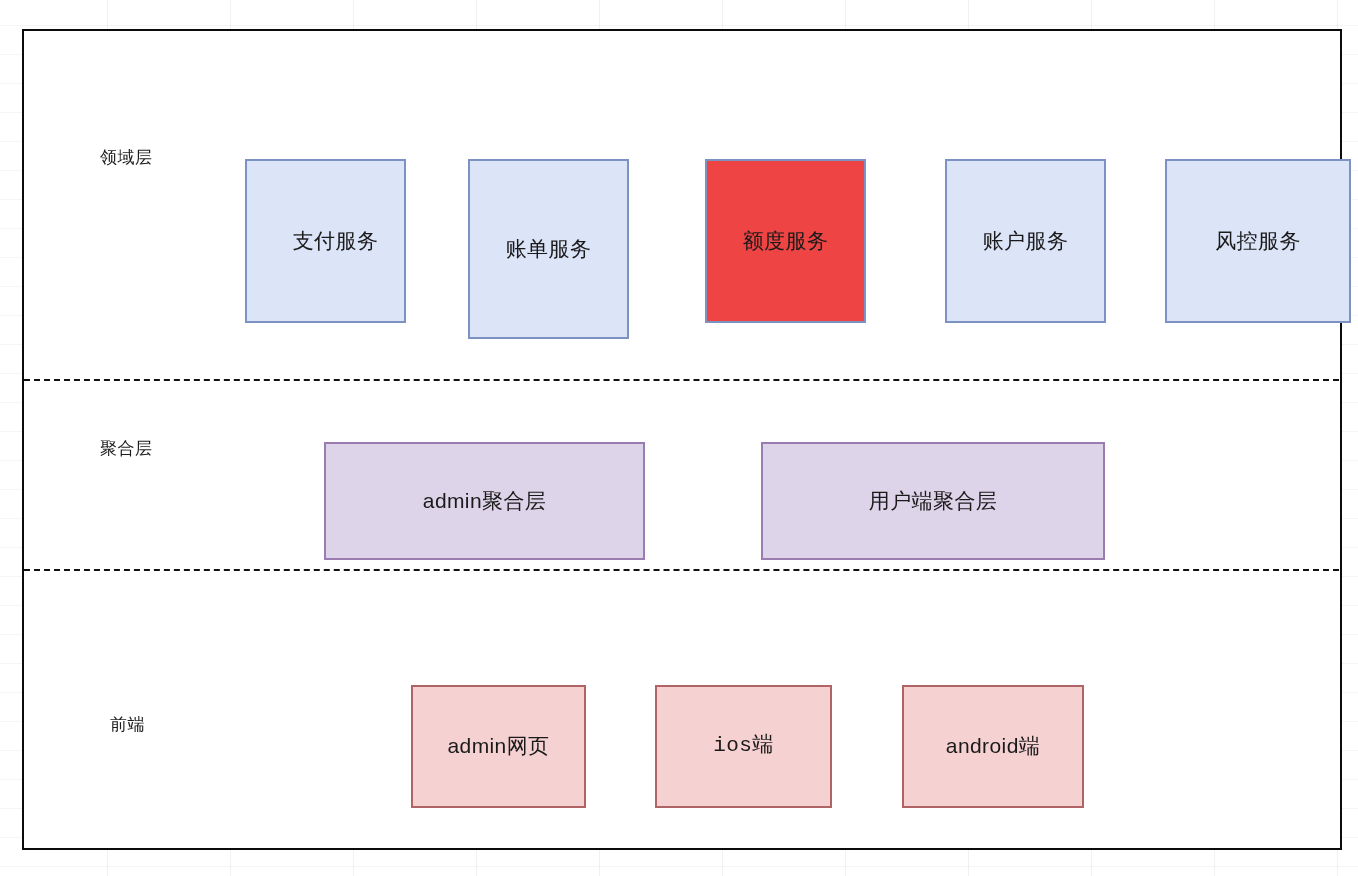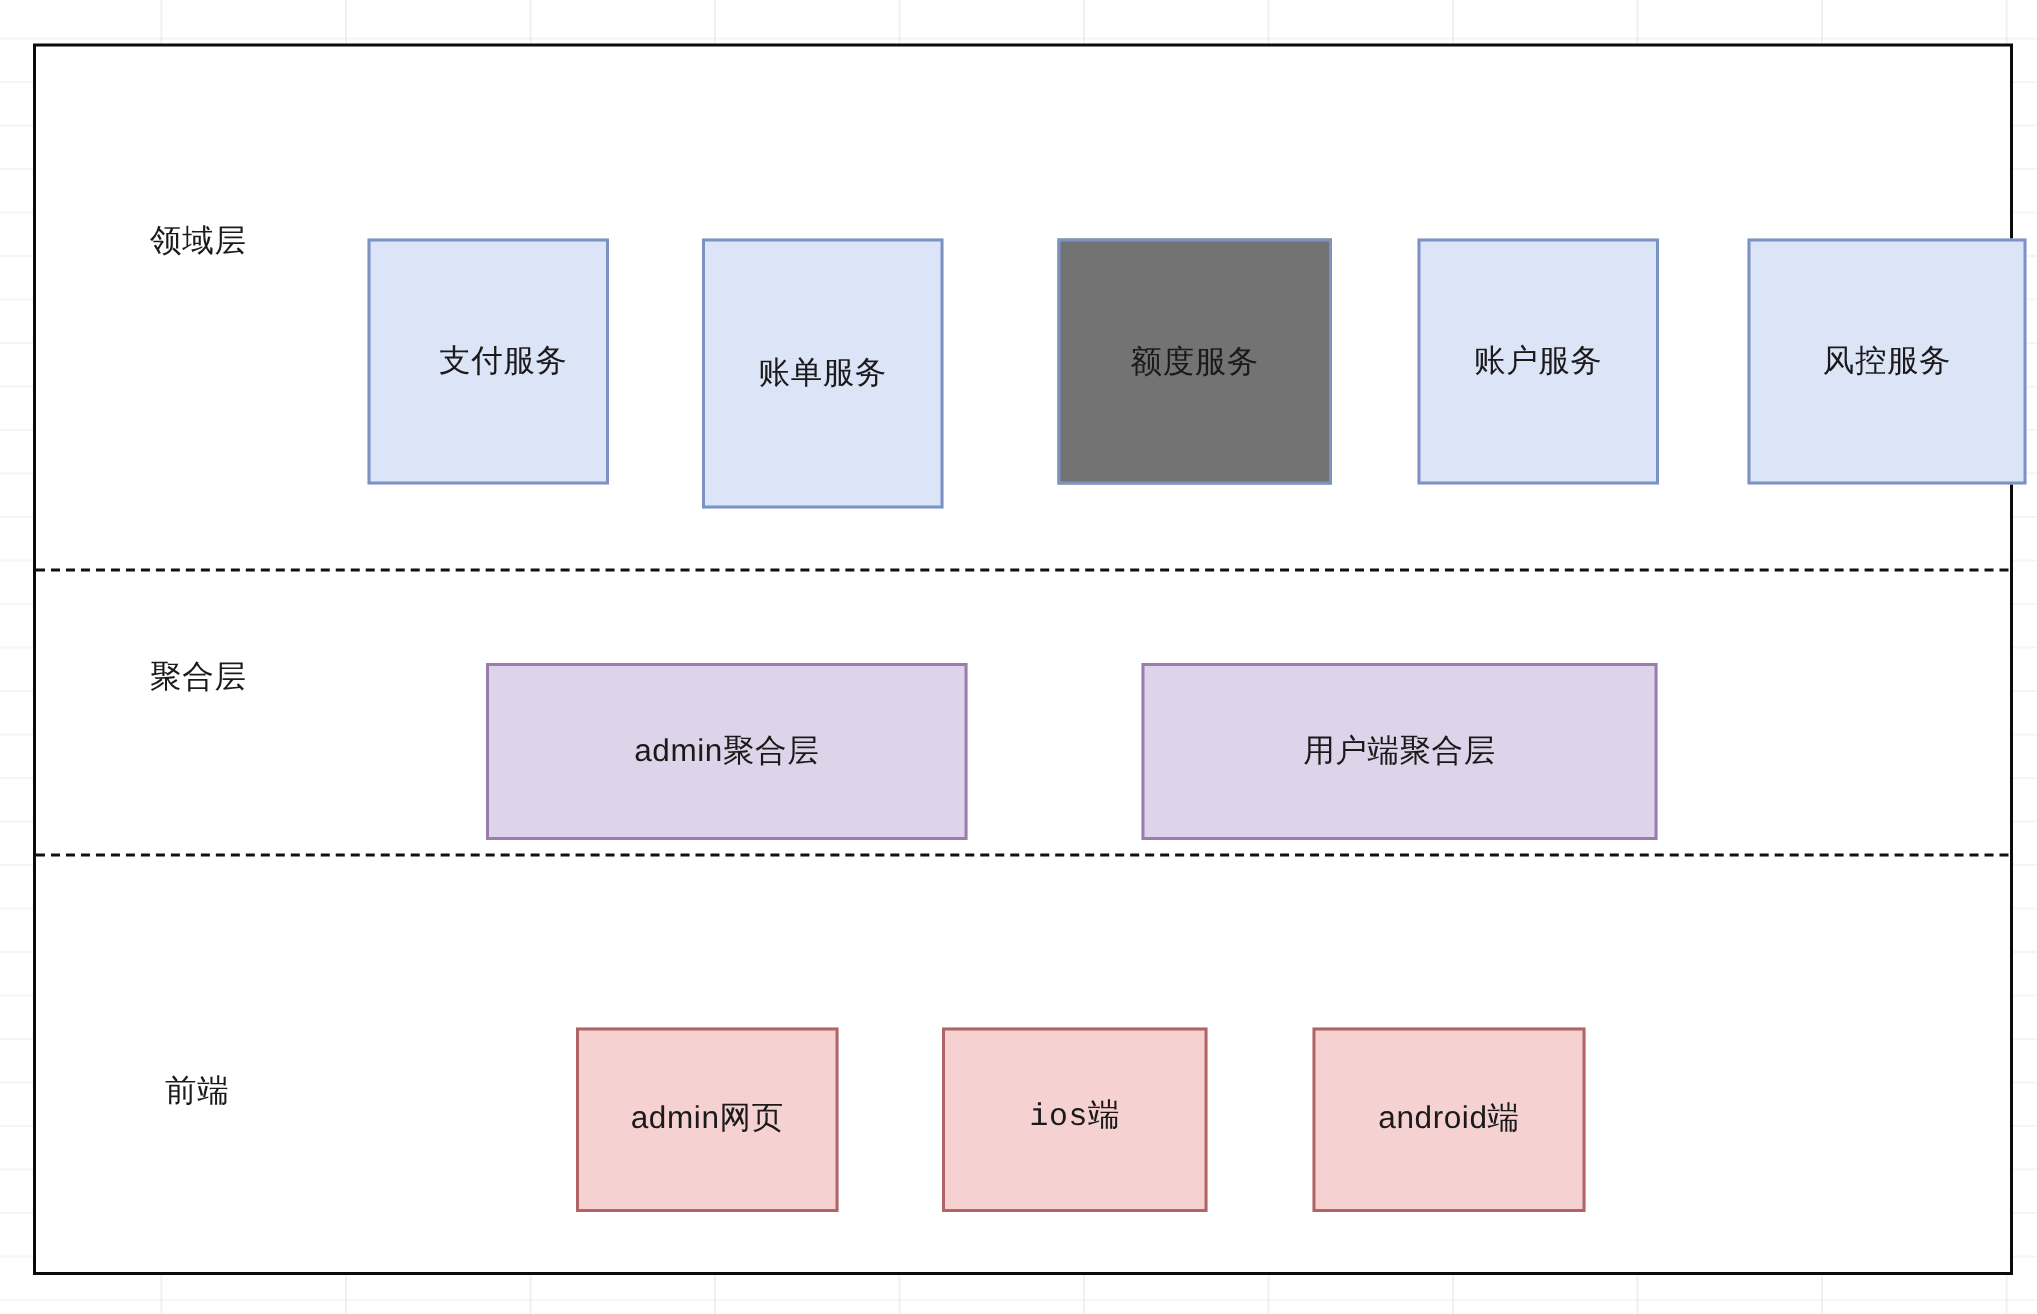--- a/index.html
+++ b/index.html
@@ -44,25 +44,26 @@
     position: absolute;
     left: 0;
     width: 1315px;
     height: 0;
     border-top: 2.5px dashed #111111;
   }
 
   
   .layer-label {
     position: absolute;
-    font-size: 21px;
+    font-size: 17px;
     color: #1b1b1b;
     letter-spacing: 0.5px;
     white-space: nowrap;
     line-height: 1;
+    font-family: Liberation Mono, monospace;
   }
 
   
   .node {
     position: absolute;
     box-sizing: border-box;
     display: flex;
     align-items: center;
     justify-content: center;
     font-size: 21px;
@@ -77,38 +78,39 @@
     border: 2px solid #7c92c3;
   }
   .node.aggregate {
     background: #ded4e9;
     border: 2px solid #9a7cb0;
     margin-left: 15px;
   }
   .node.frontend {
     background: #f6d1d1;
     border: 2px solid #c2410c;
+    margin-left: 27px;
   }
 </style>
 </head>
 <body>
 
 <div id="canvas">
   <div id="frame">
 
   <div class="divider" style="top: 348px;"></div>
       <div class="divider" style="top: 538px;"></div>
       <div class="layer-label" style="left: 76px; top: 119px;">领域层</div>
       <div class="node domain" style="left: 221px; top: 128px; width: 161px; height: 164px; background: rgb(220, 228, 248); border-color: rgb(124, 146, 195); padding-left: 20px;">
         <span>支付服务</span>
       </div>
       <div class="node domain" style="left: 444px; top: 128px; width: 161px; height: 180px; background: rgb(220, 228, 248); border-color: rgb(124, 146, 195);">
         <span>账单服务</span>
       </div>
-      <div class="node domain" style="left: 681px; top: 128px; width: 183px; height: 164px; background: #737373; border-color: rgb(124, 146, 195); font-family: Liberation Serif, serif;">
+      <div class="node domain" style="left: 681px; top: 128px; width: 161px; height: 164px; background: #ef4444; border-color: rgb(124, 146, 195);">
         <span>额度服务</span>
       </div>
       <div class="node domain" style="left: 921px; top: 128px; width: 161px; height: 164px; background: rgb(220, 228, 248); border-color: rgb(124, 146, 195);">
         <span>账户服务</span>
       </div>
       <div class="node domain" style="left: 1141px; top: 128px; width: 186px; height: 164px; background: rgb(220, 228, 248); border-color: rgb(124, 146, 195);">
         <span>风控服务</span>
       </div>
       <div class="layer-label" style="left: 76px; top: 410px;">聚合层</div>
       <div class="node aggregate" style="left: 285px; top: 411px; width: 321px; height: 118px; background: rgb(222, 212, 233); border-color: rgb(154, 124, 176);">

